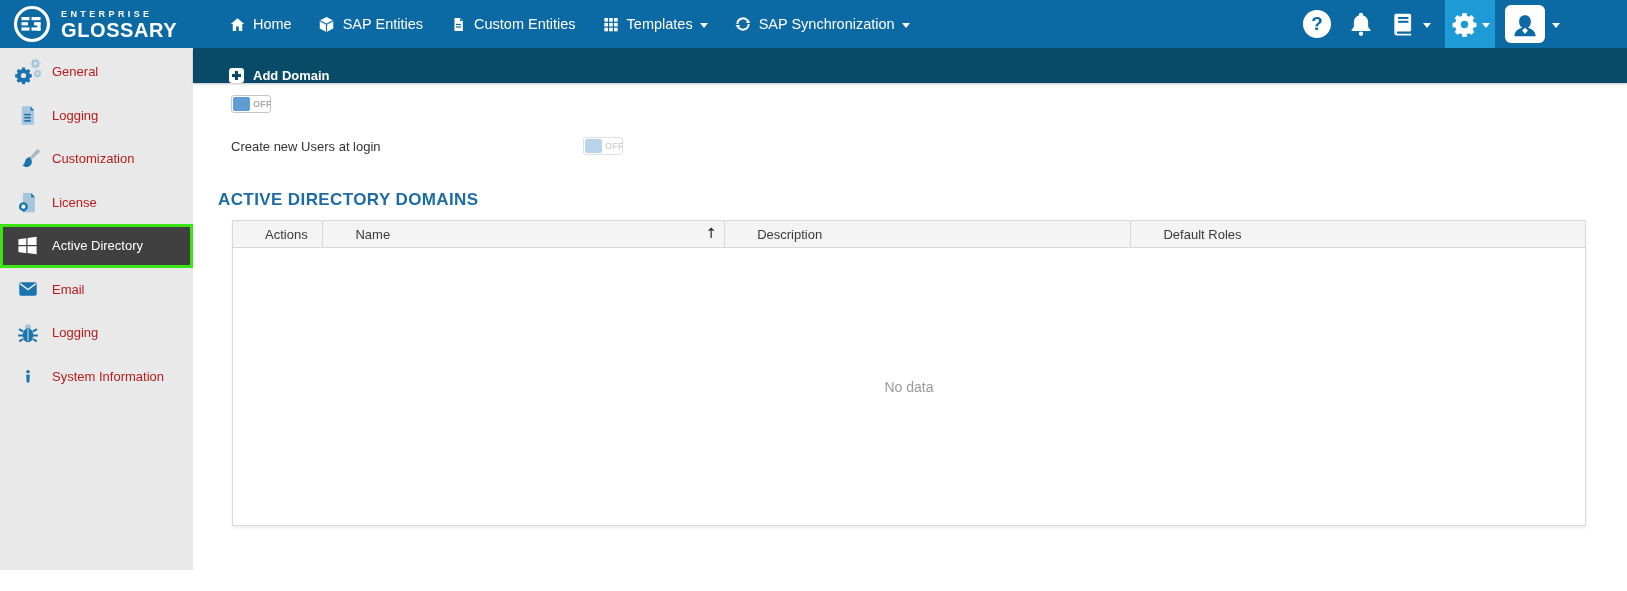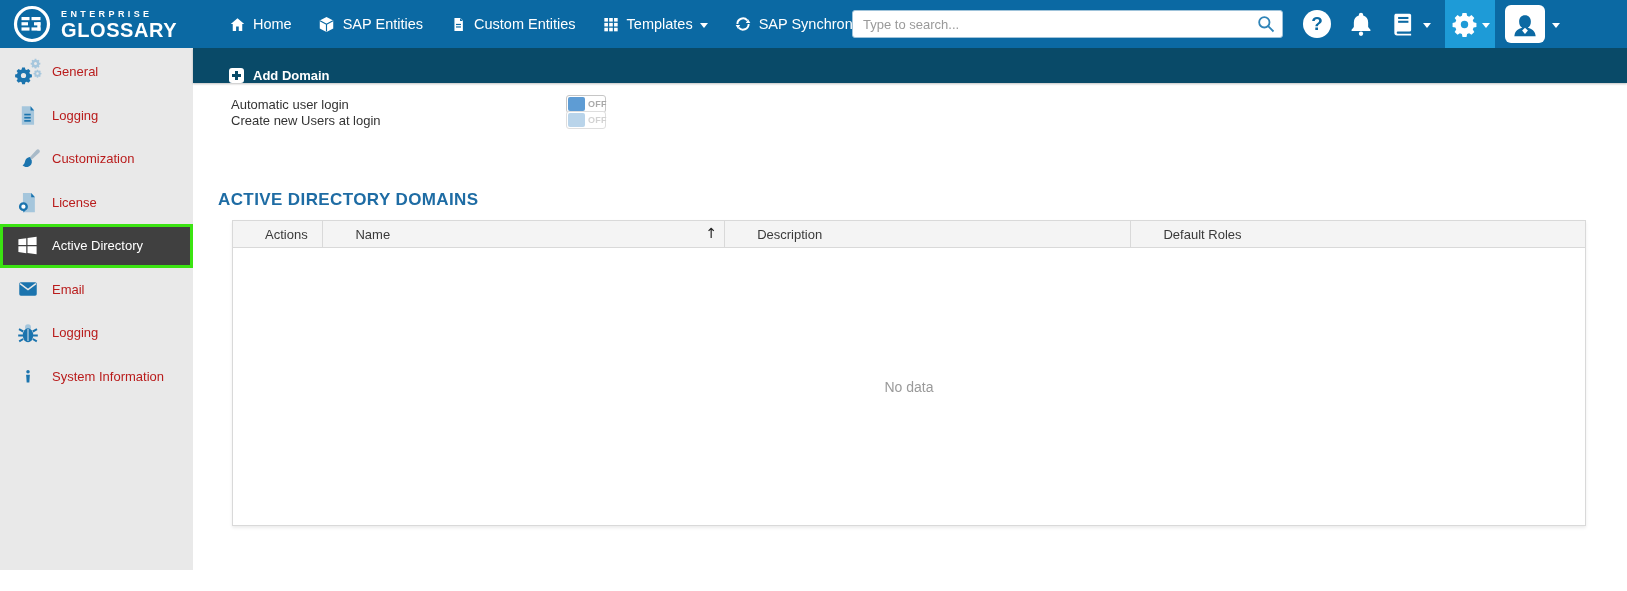--- a/index.html
+++ b/index.html
@@ -47,21 +47,21 @@
   
   .content { position:absolute; left:193px; top:48px; width:1434px; height:543px; background:#fff; }
   .add-domain-bar { position:absolute; left:0; top:0; width:1434px; height:35px; background:#094a68; display:flex; align-items:flex-end; padding-left:36px; cursor:pointer; box-shadow:0 1px 2px rgba(0,0,0,0.25); }
   .plus-icon { width:15px; height:15px; background:#fff; border-radius:3px; position:relative; margin-right:9px; }
   .plus-icon::before { content:""; position:absolute; left:3px; top:6.3px; width:9px; height:2.4px; background:#094a68; }
   .plus-icon::after { content:""; position:absolute; left:6.3px; top:3px; width:2.4px; height:9px; background:#094a68; }
   .add-domain-label { color:#fff; font-size:13px; font-weight:bold; }
 
   .setting-row { position:absolute; left:38px; display:flex; align-items:center; height:18px; }
   .setting-row.r1 { top:47px; }
-  .setting-row.r2 { top:63px; }
+  .setting-row.r2 { top:89px;gap:17px; }
   .setting-label { font-size:13px; color:#333; width:335px; }
   .toggle { width:40px; height:18px; border:1px solid #c6c6c6; border-radius:3px; background:#fff; display:flex; align-items:center; cursor:pointer; }
   .knob { width:17px; height:14px; background:#5e9cd4; border-radius:2px; margin-left:1px; flex:none; }
   .tstate { font-size:9px; font-weight:bold; color:#a9a9a9; margin-left:3px; letter-spacing:0.3px; }
   .toggle.disabled { border-color:#dedede; cursor:default; }
   .toggle.disabled .knob { background:#b9d4ea; }
   .toggle.disabled .tstate { color:#d2d2d2; }
 
   .section-title { position:absolute; left:25px; top:142px; font-size:17px; font-weight:800; color:#1e6ca4; letter-spacing:0.4px; }
 
@@ -158,29 +158,20 @@
         <svg viewBox="0 0 24 24" width="18" height="18">
             <path d="M19.5 12a7.5 7.5 0 0 1-13.2 4.8M4.5 12a7.5 7.5 0 0 1 13.2-4.8" stroke="#fff" stroke-width="2.6" fill="none"></path>
             <path fill="#fff" d="M2.2 13.2h6l-3 5zM21.8 10.8h-6l3-5z"></path>
           </svg>
       </span>
       <span>SAP Synchronization</span>
       <span class="caret"></span>
     </a>
   </nav>
 
-  <div class="search">
-    <input type="text" placeholder="Type to search..." style="">
-    <span class="search-icon">
-      <svg viewBox="0 0 24 24" width="20" height="20" fill="none" stroke="#2f84b8" stroke-width="2.2">
-          <circle cx="10" cy="10" r="6.2"></circle>
-          <path d="M14.6 14.6L21 21"></path>
-        </svg>
-    </span>
-  </div>
 
   <div class="top-icons">
     <div class="help-circle">
       <span>?</span>
     </div>
     <div class="bell-btn">
       <svg viewBox="0 0 24 24" width="26" height="28">
           <path fill="#fff" d="M12 1.5a2 2 0 0 1 2 2v.6A6.8 6.8 0 0 1 18.6 10.5v4.3l2.1 2.6v1.1H3.3v-1.1l2.1-2.6v-4.3A6.8 6.8 0 0 1 10 4.1v-.6a2 2 0 0 1 2-2z"></path>
           <circle cx="12" cy="21" r="2" fill="#fff"></circle>
         </svg>
@@ -310,21 +301,20 @@
 </aside>
 
 <main class="content">
 
   <div class="add-domain-bar">
     <span class="plus-icon"></span>
     <span class="add-domain-label">Add Domain</span>
   </div>
 
   <div class="setting-row r1">
-    <span class="setting-label">Automatic user login</span>
     <div class="toggle">
       <span class="knob"></span>
       <span class="tstate">OFF</span>
     </div>
   </div>
 
   <div class="setting-row r2">
     <span class="setting-label">Create new Users at login</span>
     <div class="toggle disabled">
       <span class="knob"></span>

